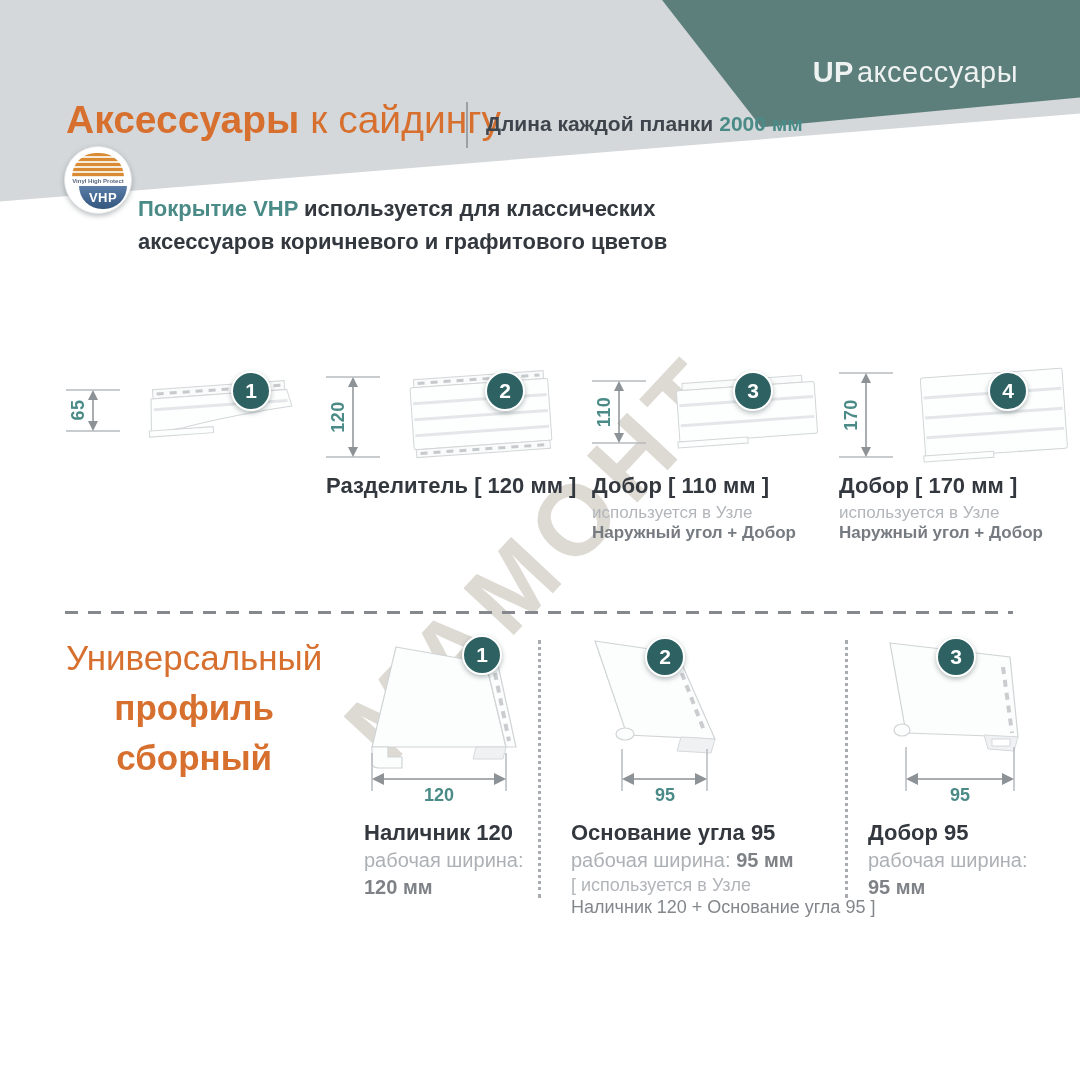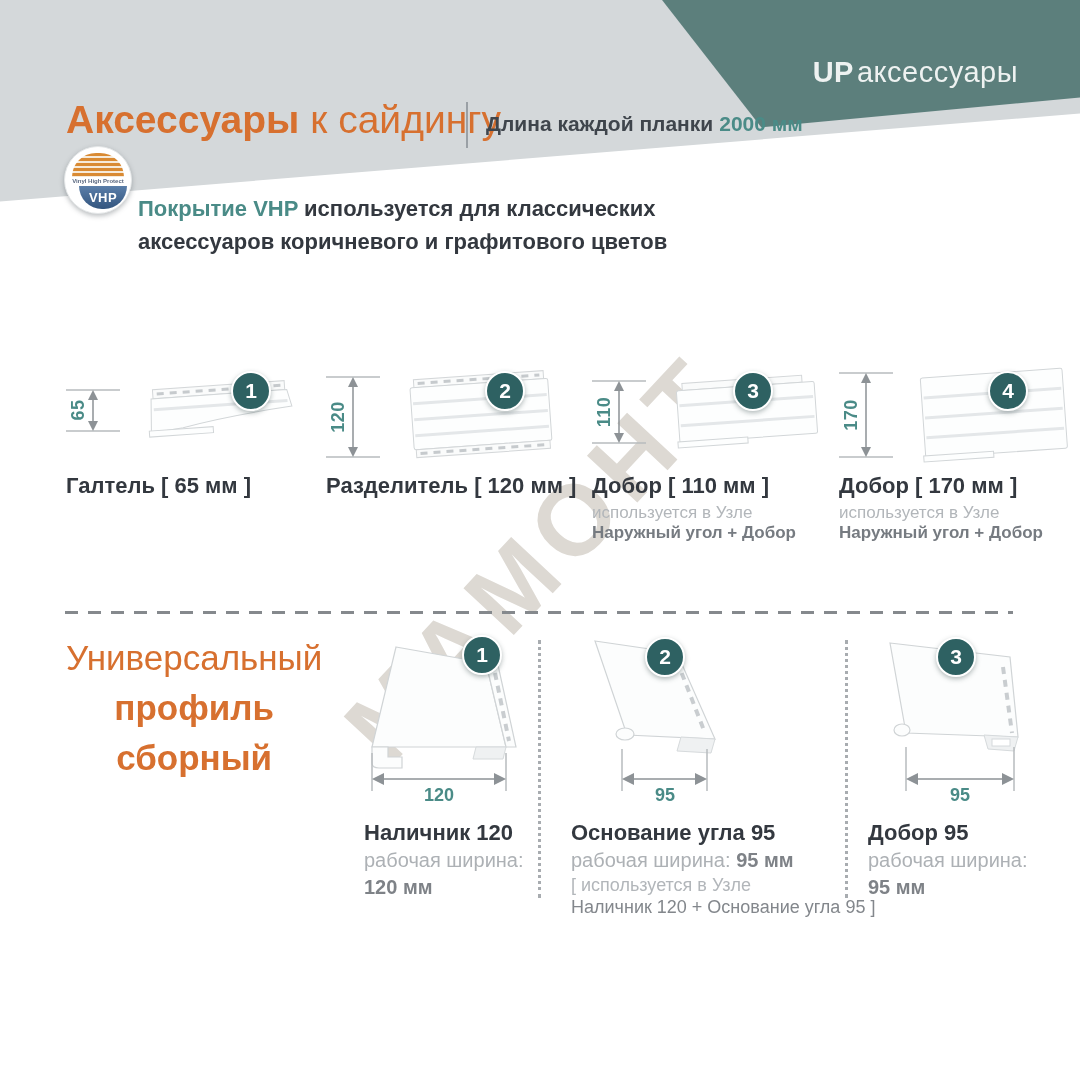--- a/index.html
+++ b/index.html
@@ -126,21 +126,20 @@
       <g transform="rotate(-4 160 45)">
         <rect x="92" y="20" width="132" height="9" class="hem"></rect>
         <line x1="96" y1="24.5" x2="220" y2="24.5" class="perf"></line>
         <path d="M90,29 L226,29 L230,46 C180,50 150,54 120,60 L88,63 Z" class="panel"></path>
         <line x1="92" y1="40" x2="226" y2="40" class="groove"></line>
         <rect x="86" y="61" width="64" height="6" class="panel"></rect>
       </g>
     </svg>
     <span class="dimv" style="top:35px">65</span>
     <div class="nbadge" style="left:169px;top:6px">1</div>
-    <div class="dname">Галтель  [ 65 мм ]</div>
   </div>
 
   <div class="dcard" style="left:322px">
     <svg width="250" height="100" viewBox="0 0 250 100">
       <line x1="4" y1="12" x2="58" y2="12" class="tick"></line>
         <line x1="4" y1="92" x2="58" y2="92" class="tick"></line>
       <line x1="31" y1="21" x2="31" y2="83" class="aline"></line>
       <polygon points="31,12 26,22 36,22" class="ahead"></polygon>
         <polygon points="31,92 26,82 36,82" class="ahead"></polygon>
       <g transform="rotate(-4 160 50)">

